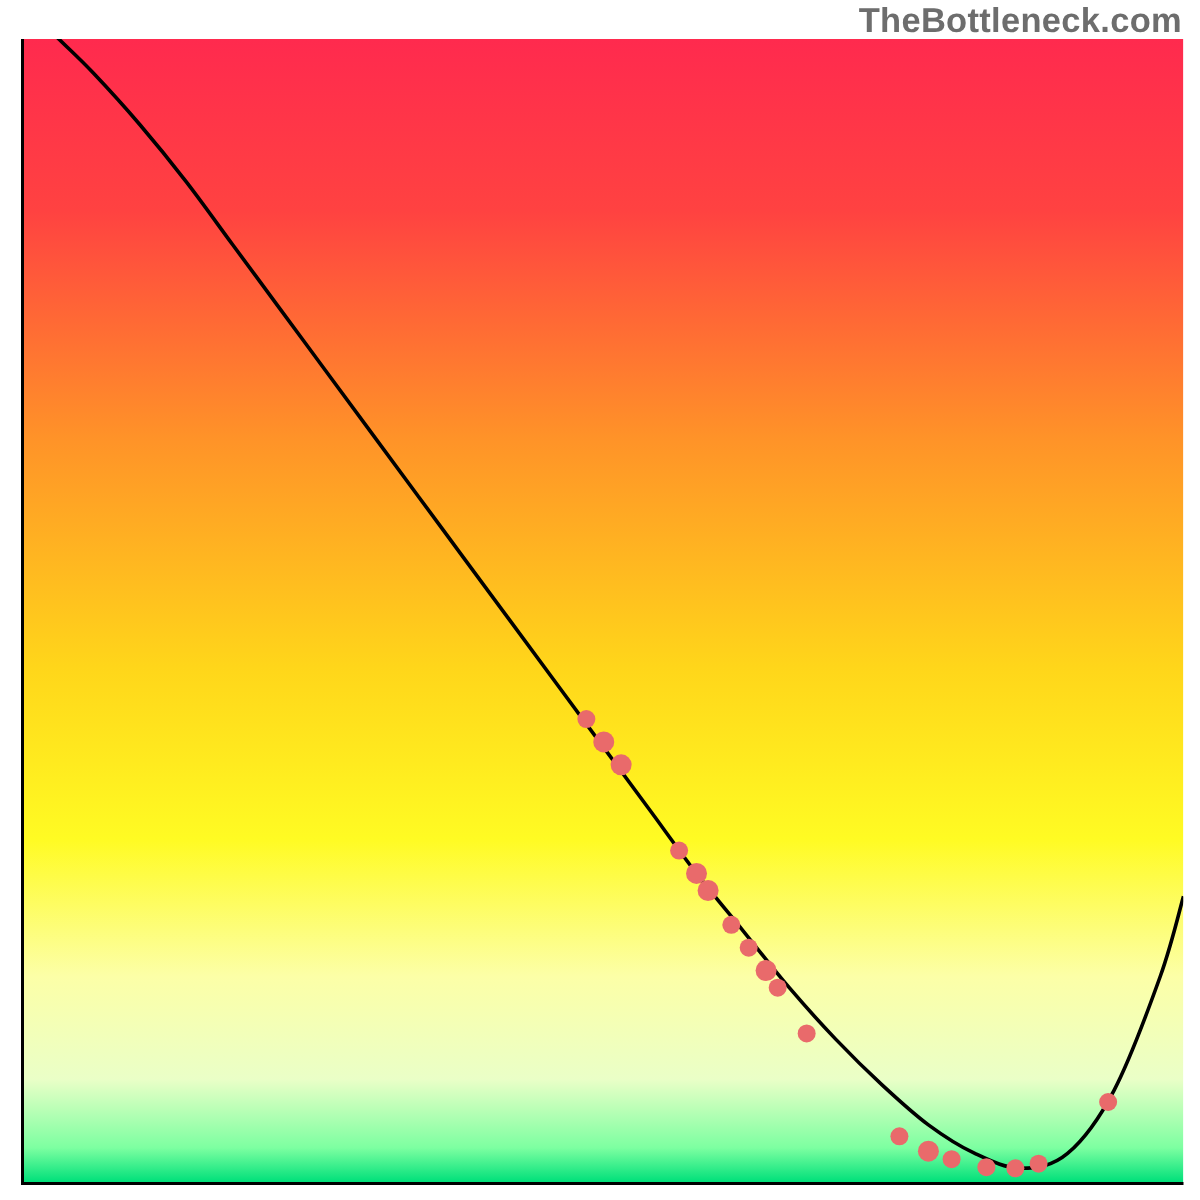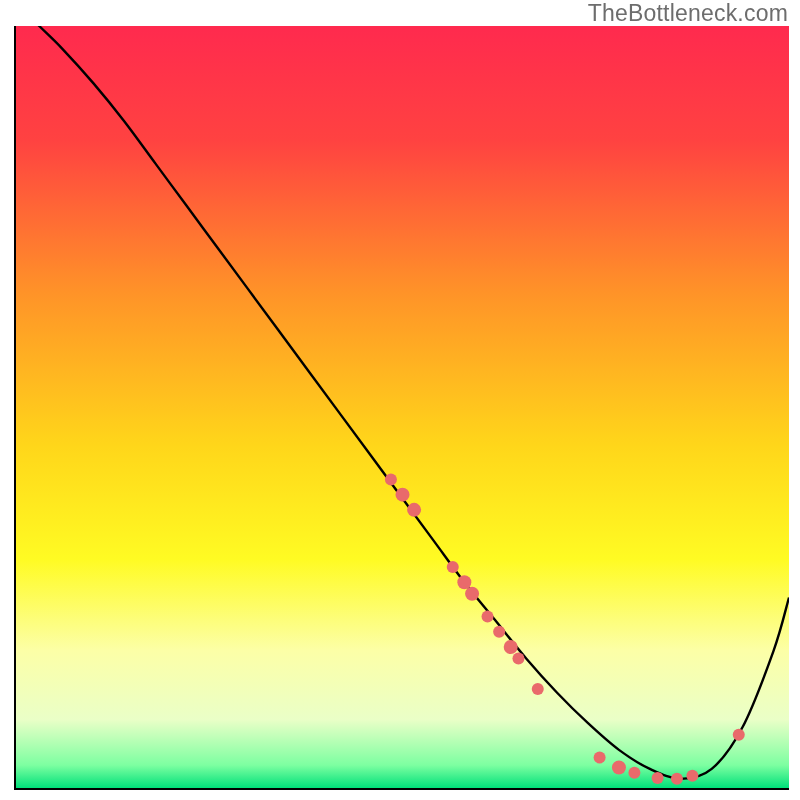--- a/index.html
+++ b/index.html
@@ -29,21 +29,21 @@
   .gradient {
     position: absolute;
     left: 0; top: 0; right: 0; bottom: 0;
   }
   .watermark {
     position: absolute;
     top: 0;
     right: 12px;
     color: #6d6d6d;
     font-size: 23px;
-    font-weight: 400;
+    font-weight: 700;
     letter-spacing: 0.2px;
   }
   svg.curve {
     position: absolute;
     left: 0; top: 0;
   }
 </style>
 </head>
 <body>
 <div class="wrap">

